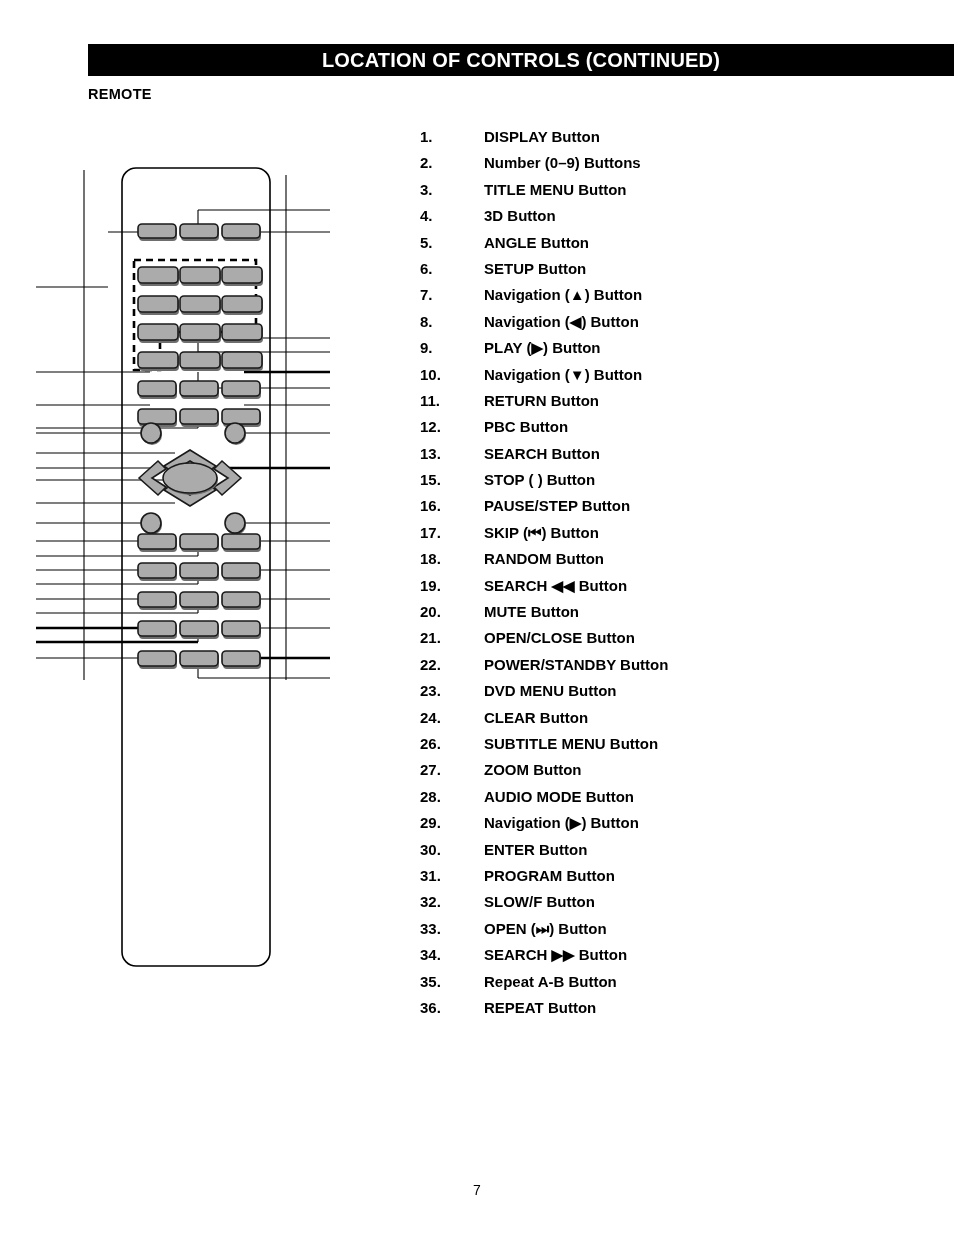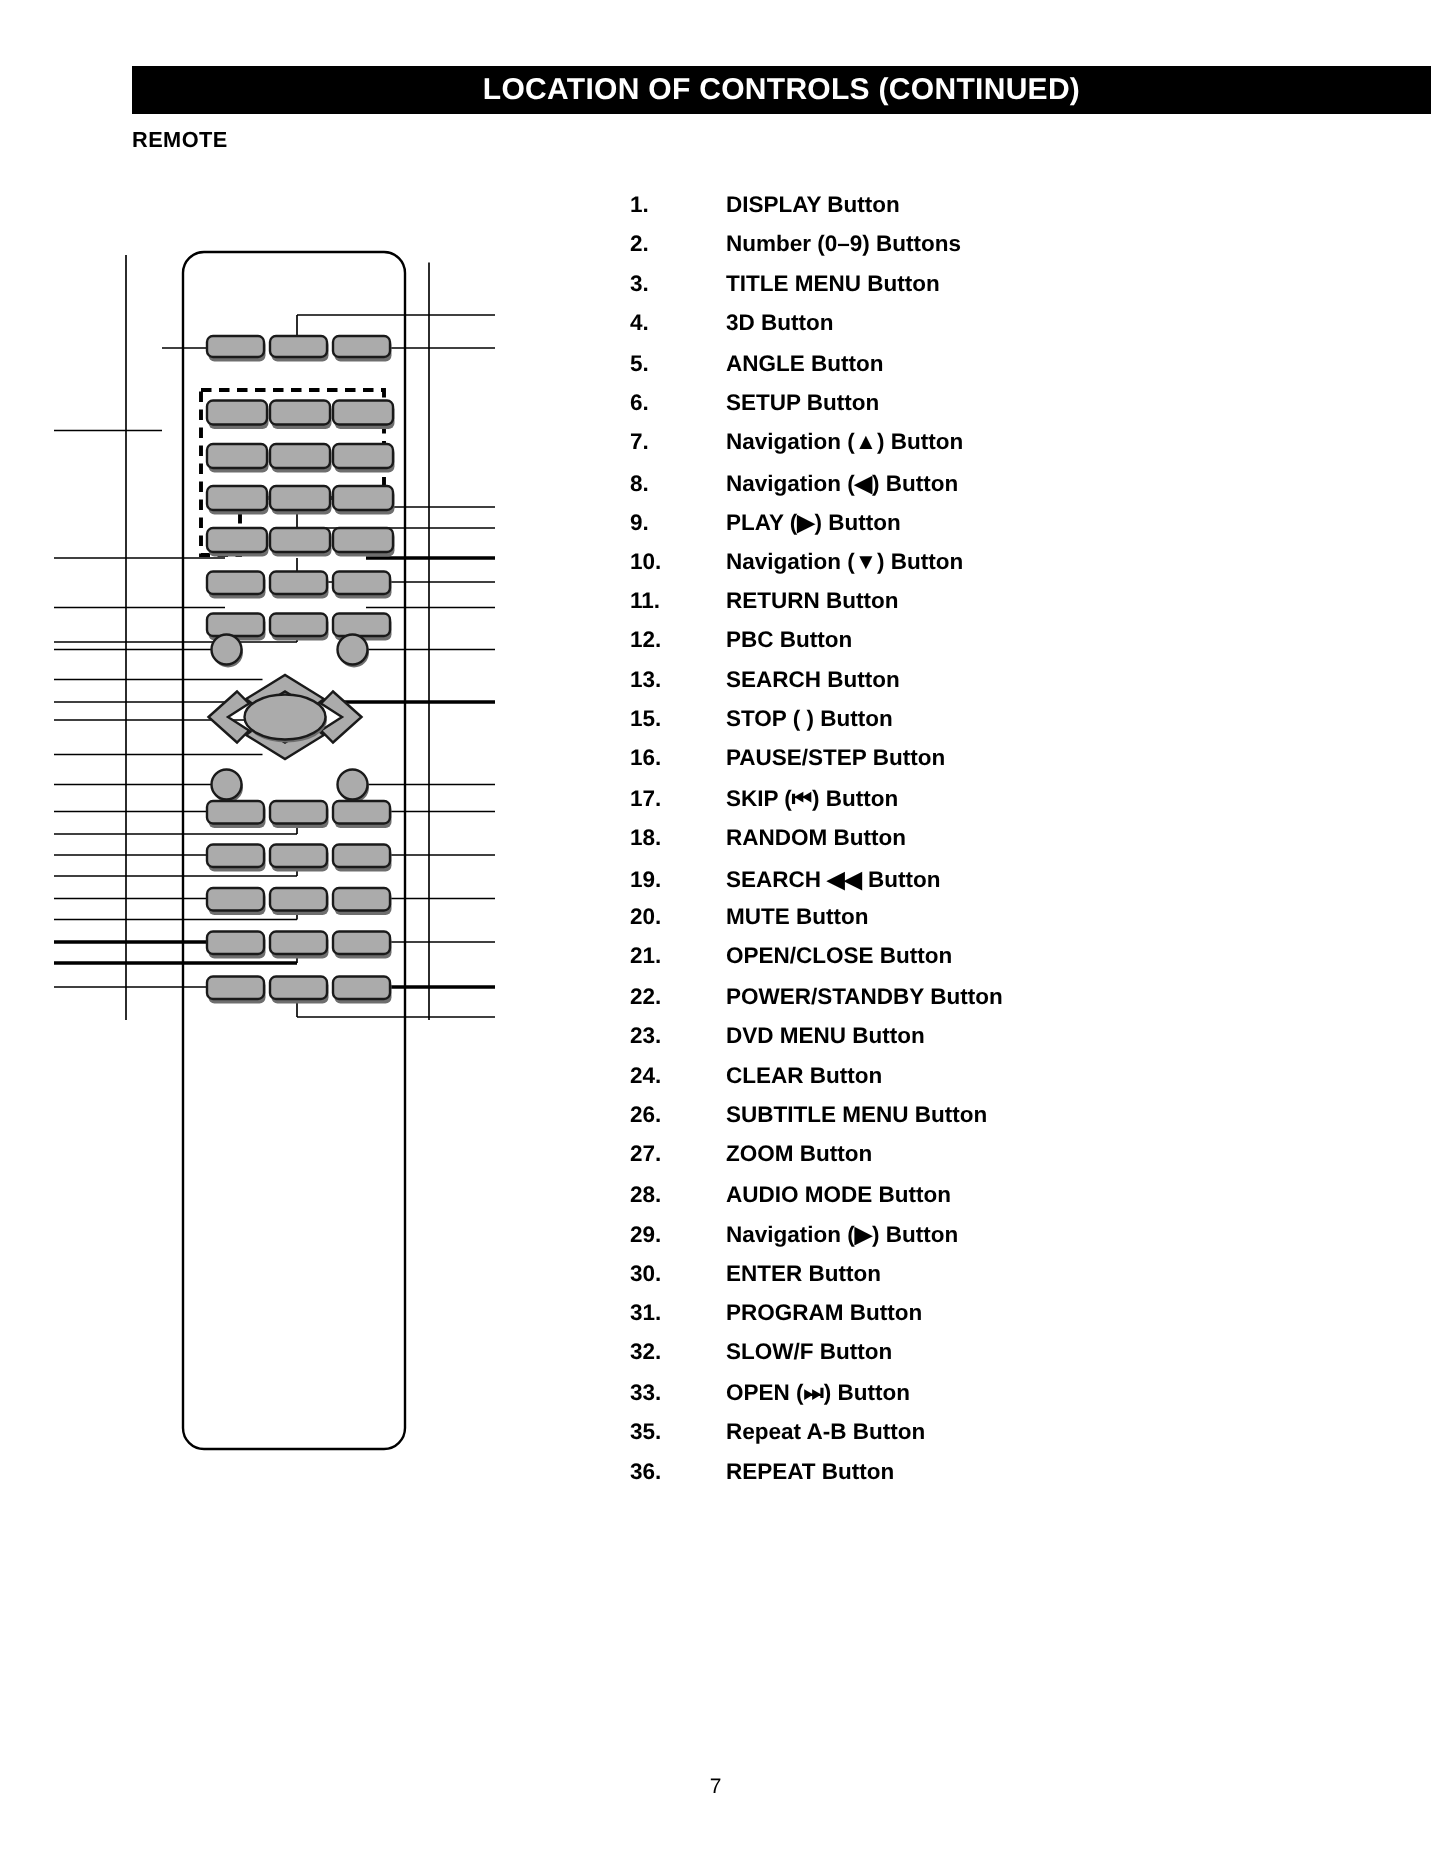--- a/index.html
+++ b/index.html
@@ -520,20 +520,24 @@
       </div>
       <div class="list-item">
         <span class="li-num">32.</span>
         <span class="li-text">SLOW/F Button</span>
       </div>
       <div class="list-item">
         <span class="li-num">33.</span>
         <span class="li-text">OPEN (⏭) Button</span>
       </div>
       <div class="list-item">
+        <span class="li-num">34.</span>
+        <span class="li-text">SEARCH ▶▶ Button</span>
+      </div>
+      <div class="list-item">
         <span class="li-num">35.</span>
         <span class="li-text">Repeat A-B Button</span>
       </div>
       <div class="list-item">
         <span class="li-num">36.</span>
         <span class="li-text">REPEAT Button</span>
       </div>
     </div>
 
   <div class="page-number">7</div>

